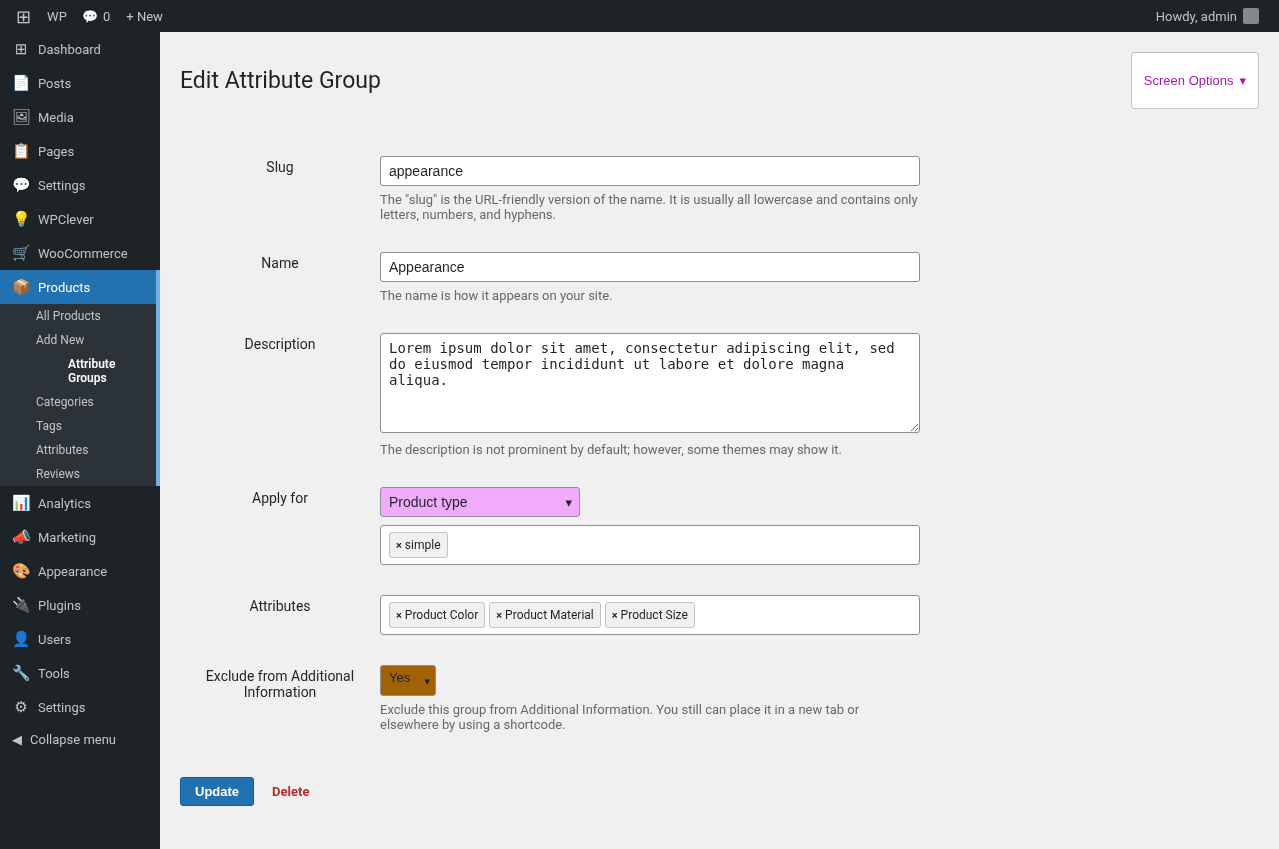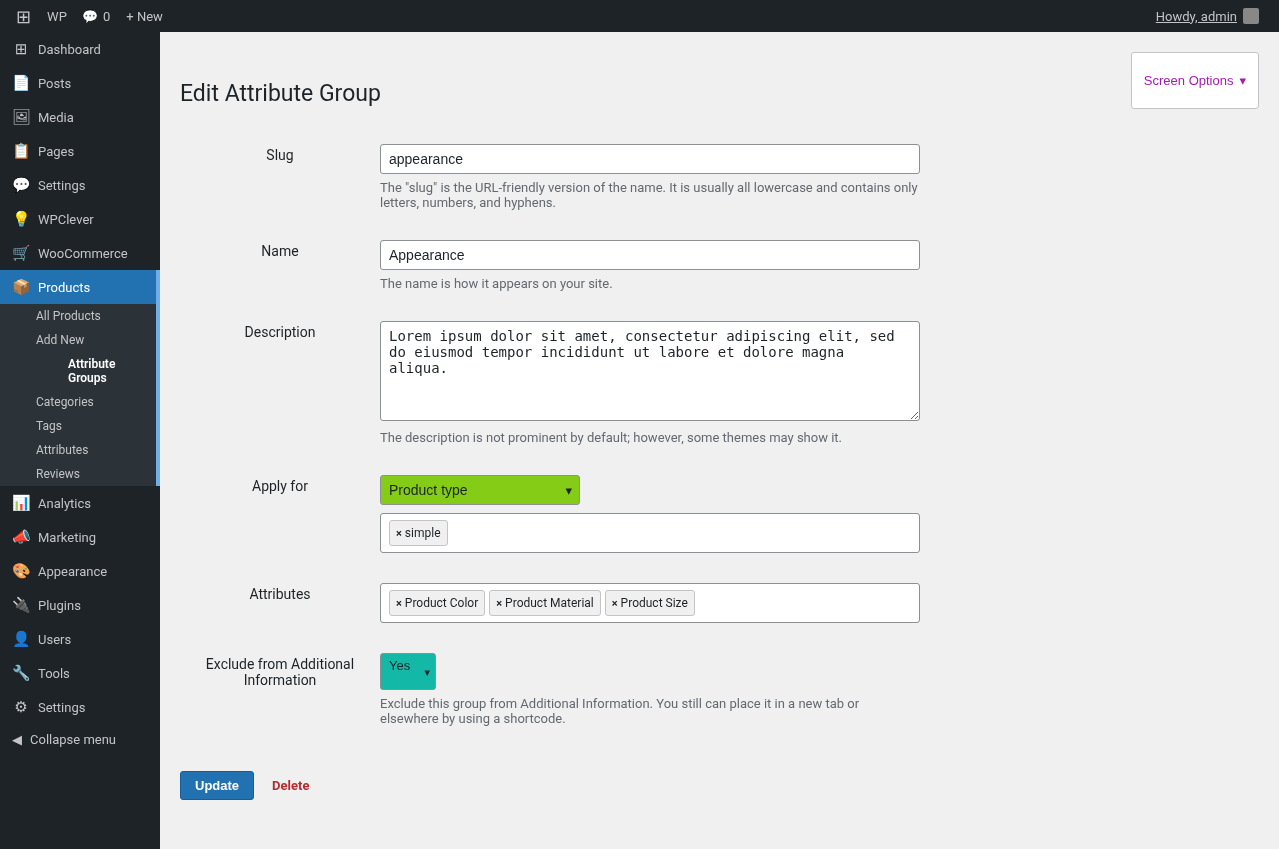--- a/index.html
+++ b/index.html
@@ -21,21 +21,21 @@
       color: #c3c4c7;
       text-decoration: none;
       padding: 0 8px;
       font-size: 13px;
       display: flex;
       align-items: center;
       gap: 4px;
       height: 32px;
     }
     .ab-spacer { flex: 1; }
-    .howdy { color: #c3c4c7; padding: 0 12px; font-size: 13px; display: flex; align-items: center; gap: 6px; text-decoration: underline; }
+    .howdy { color: #c3c4c7; padding: 0 12px; font-size: 13px; display: flex; align-items: center; gap: 6px; }
     .user-avatar { width: 16px; height: 16px; background: #888; border-radius: 2px; display: inline-block; }
 
     
     #wpwrap { display: flex; margin-top: 32px; min-height: calc(100vh - 32px); }
 
     
     #adminmenuwrap {
       width: 160px;
       background: #1d2327;
       flex-shrink: 0;
@@ -78,23 +78,23 @@
     
     #wpcontent {
       flex: 1;
       background: #f0f0f1;
       padding: 20px 20px 20px 20px;
     }
     .wrap { max-width: 1100px; }
 
     .page-title-action-row {
       display: flex;
-      align-items: flex-end;
+      align-items: center;
       justify-content: space-between;
-      margin-bottom: 20px;
+      margin-bottom: 32px;
     }
     h1.wp-heading-inline {
       font-size: 23px;
       font-weight: 400;
       color: #1d2327;
       line-height: 1.3;
     }
 
     .screen-options-btn {
       background: #fff;
@@ -206,43 +206,43 @@
     }
 
     
     .small-select-wrapper {
       position: relative;
       display: inline-block;
     }
     .small-select-wrapper select {
       appearance: none;
       -webkit-appearance: none;
-      background: #14b8a6;
+      background: #a16207;
       border: 1px solid #8c8f94;
       border-radius: 3px;
-      padding: 4px 24px 16px 8px;
+      padding: 4px 24px 10px 8px;
       font-size: 13px;
       color: #1d2327;
       cursor: pointer;
     }
     .small-select-wrapper::after {
       content: '▾';
       position: absolute;
       right: 6px;
       top: 50%;
       transform: translateY(-50%);
       pointer-events: none;
       font-size: 11px;
     }
 
     
     .apply-for-select {
       appearance: none;
       -webkit-appearance: none;
-      background: #84cc16;
+      background: #f0abfc;
       border: 1px solid #8c8f94;
       border-radius: 3px;
       padding: 6px 28px 6px 8px;
       font-size: 14px;
       color: #1d2327;
       cursor: pointer;
       width: 200px;
     }
     .apply-for-wrapper {
       position: relative;

